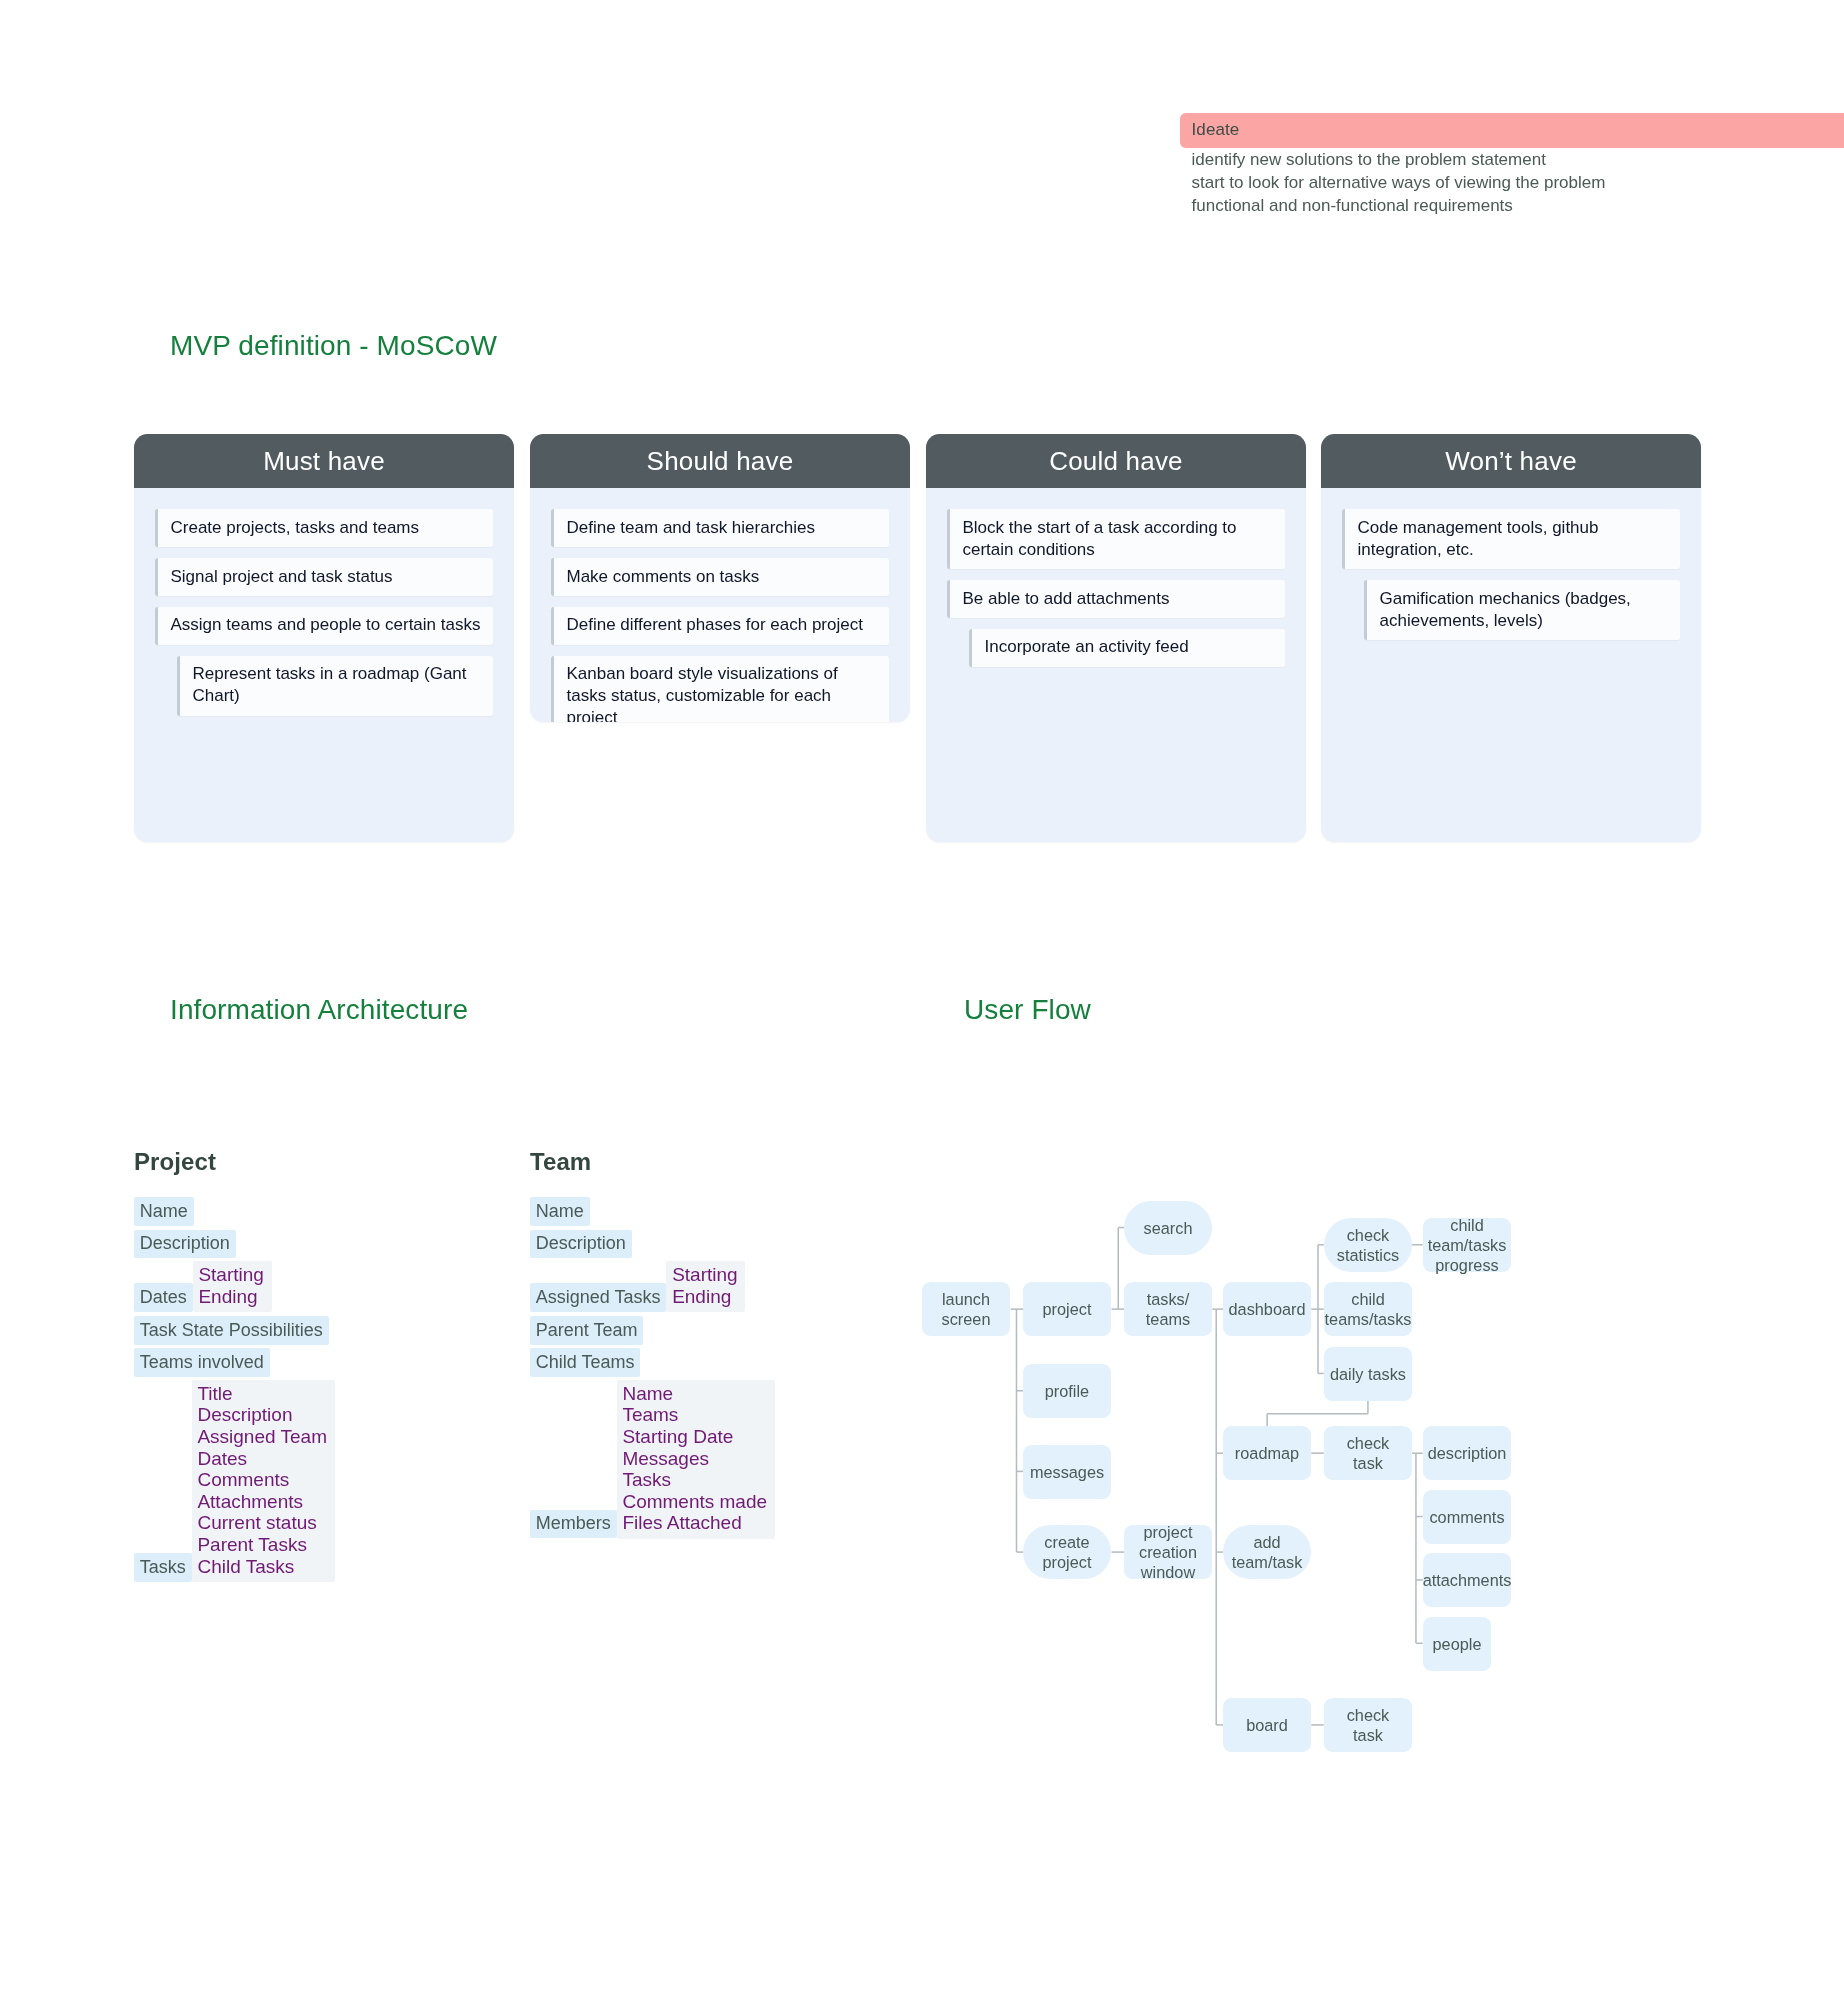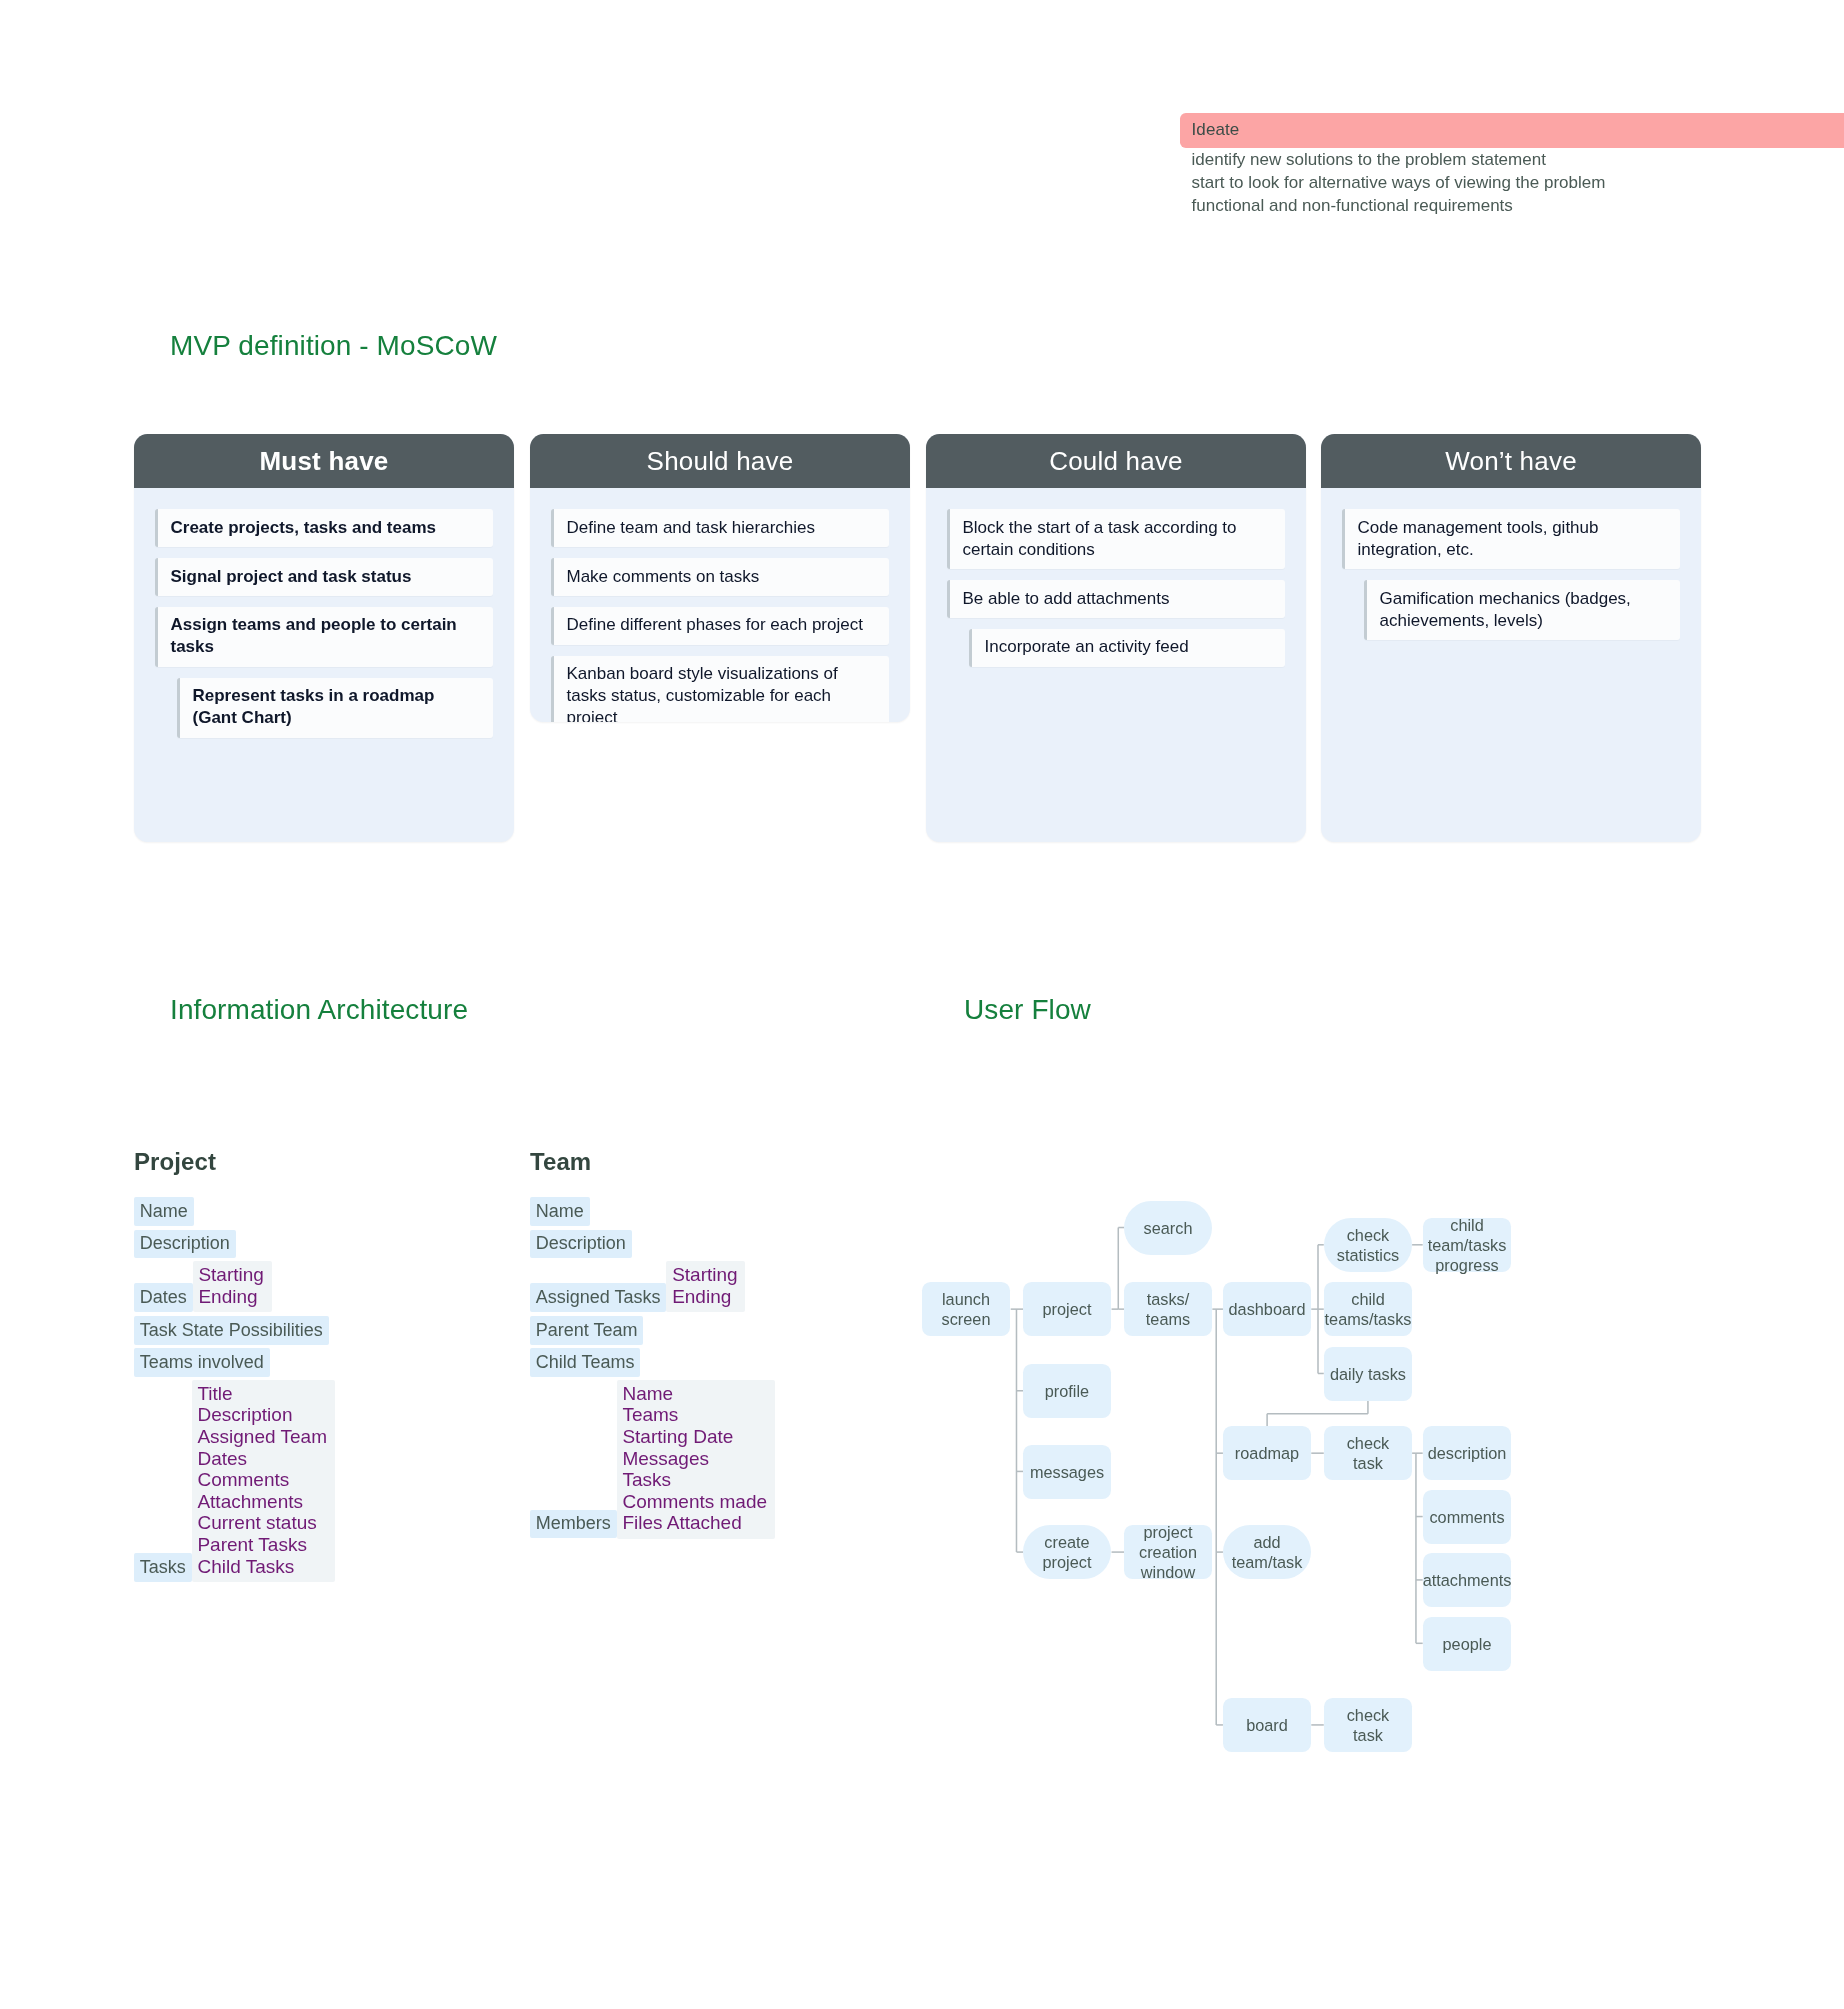--- a/index.html
+++ b/index.html
@@ -48,21 +48,21 @@
   #moscow-row { position:absolute; left:134px; top:434px; width:1581px; height:408px; }
   .moscow-card {
     position:absolute;
     top:0;
     width:380px;
     background:#eaf1fa;
     border-radius:13.4px;
     overflow:hidden;
     box-shadow:0 1px 1.9px rgba(0,0,0,.05);
   }
-  .moscow-card.c0 { left:0px; height:408px;font-weight:bold; }
+  .moscow-card.c0 { left:0px; height:408px; }
   .moscow-card.c1 { left:396px; height:288px; }
   .moscow-card.c2 { left:792px; height:408px; }
   .moscow-card.c3 { left:1187px; height:408px; }
   .moscow-header {
     background:#525c60;
     color:#ffffff;
     text-align:center;
     font-size:26px;
     line-height:54px;
     height:54px;
@@ -269,20 +269,20 @@
     <div class="fl-node" style="left: 501px; top: 123px; width: 88px; height: 54px;">child team/tasks progress</div>
     <div class="fl-node" style="left: 402px; top: 187px; width: 88px; height: 54px;">child teams/tasks</div>
     <div class="fl-node" style="left: 402px; top: 252px; width: 88px; height: 54px;">daily tasks</div>
     <div class="fl-node" style="left: 101px; top: 269px; width: 88px; height: 54px;">profile</div>
     <div class="fl-node" style="left: 101px; top: 350px; width: 88px; height: 54px;">messages</div>
     <div class="fl-node" style="left: 301px; top: 331px; width: 88px; height: 54px;">roadmap</div>
     <div class="fl-node" style="left: 402px; top: 331px; width: 88px; height: 54px;">check task</div>
     <div class="fl-node" style="left: 501px; top: 331px; width: 88px; height: 54px;">description</div>
     <div class="fl-node" style="left: 501px; top: 395px; width: 88px; height: 54px;">comments</div>
     <div class="fl-node" style="left: 501px; top: 458px; width: 88px; height: 54px;">attachments</div>
-    <div class="fl-node" style="left: 501px; top: 522px; width: 88px; height: 54px;">people</div>
+    <div class="fl-node" style="left: 501px; top: 522px; width: 68px; height: 54px;">people</div>
     <div class="fl-node pill" style="left: 101px; top: 430px; width: 88px; height: 54px;">create project</div>
     <div class="fl-node" style="left: 202px; top: 430px; width: 88px; height: 54px;">project creation window</div>
     <div class="fl-node pill" style="left: 301px; top: 430px; width: 88px; height: 54px;">add team/task</div>
     <div class="fl-node" style="left: 301px; top: 603px; width: 88px; height: 54px;">board</div>
     <div class="fl-node" style="left: 402px; top: 603px; width: 88px; height: 54px;">check task</div>
   </div>
 
 
 </body></html>

